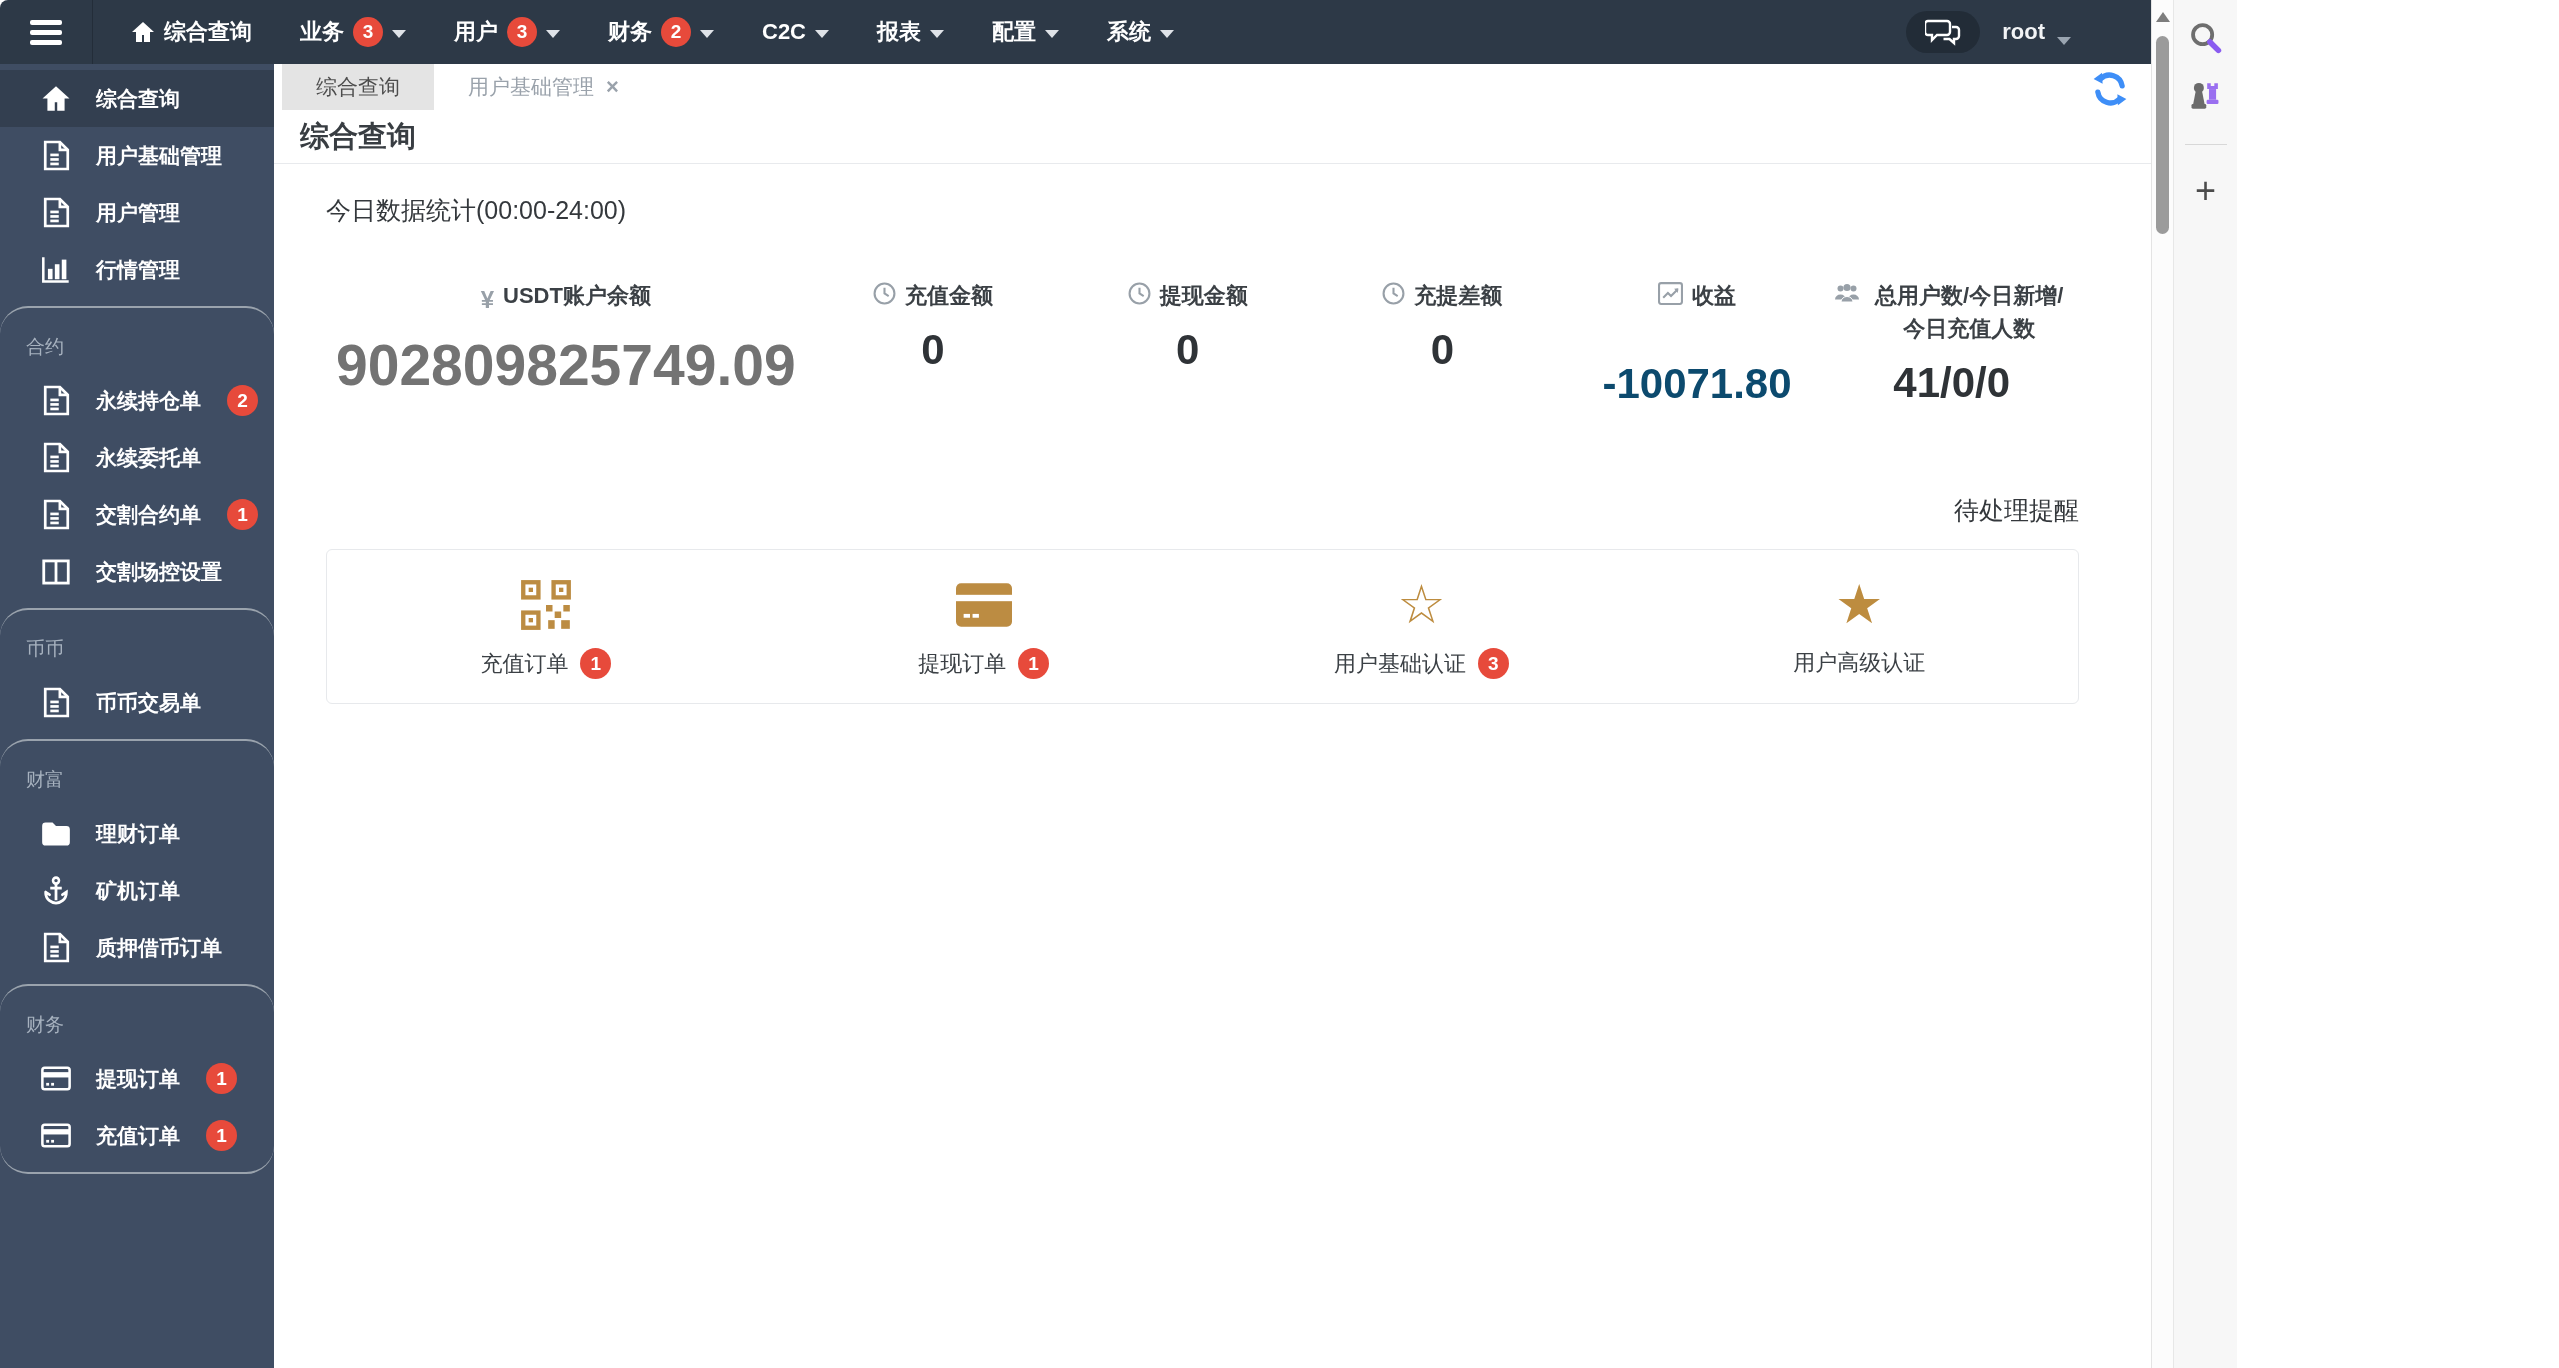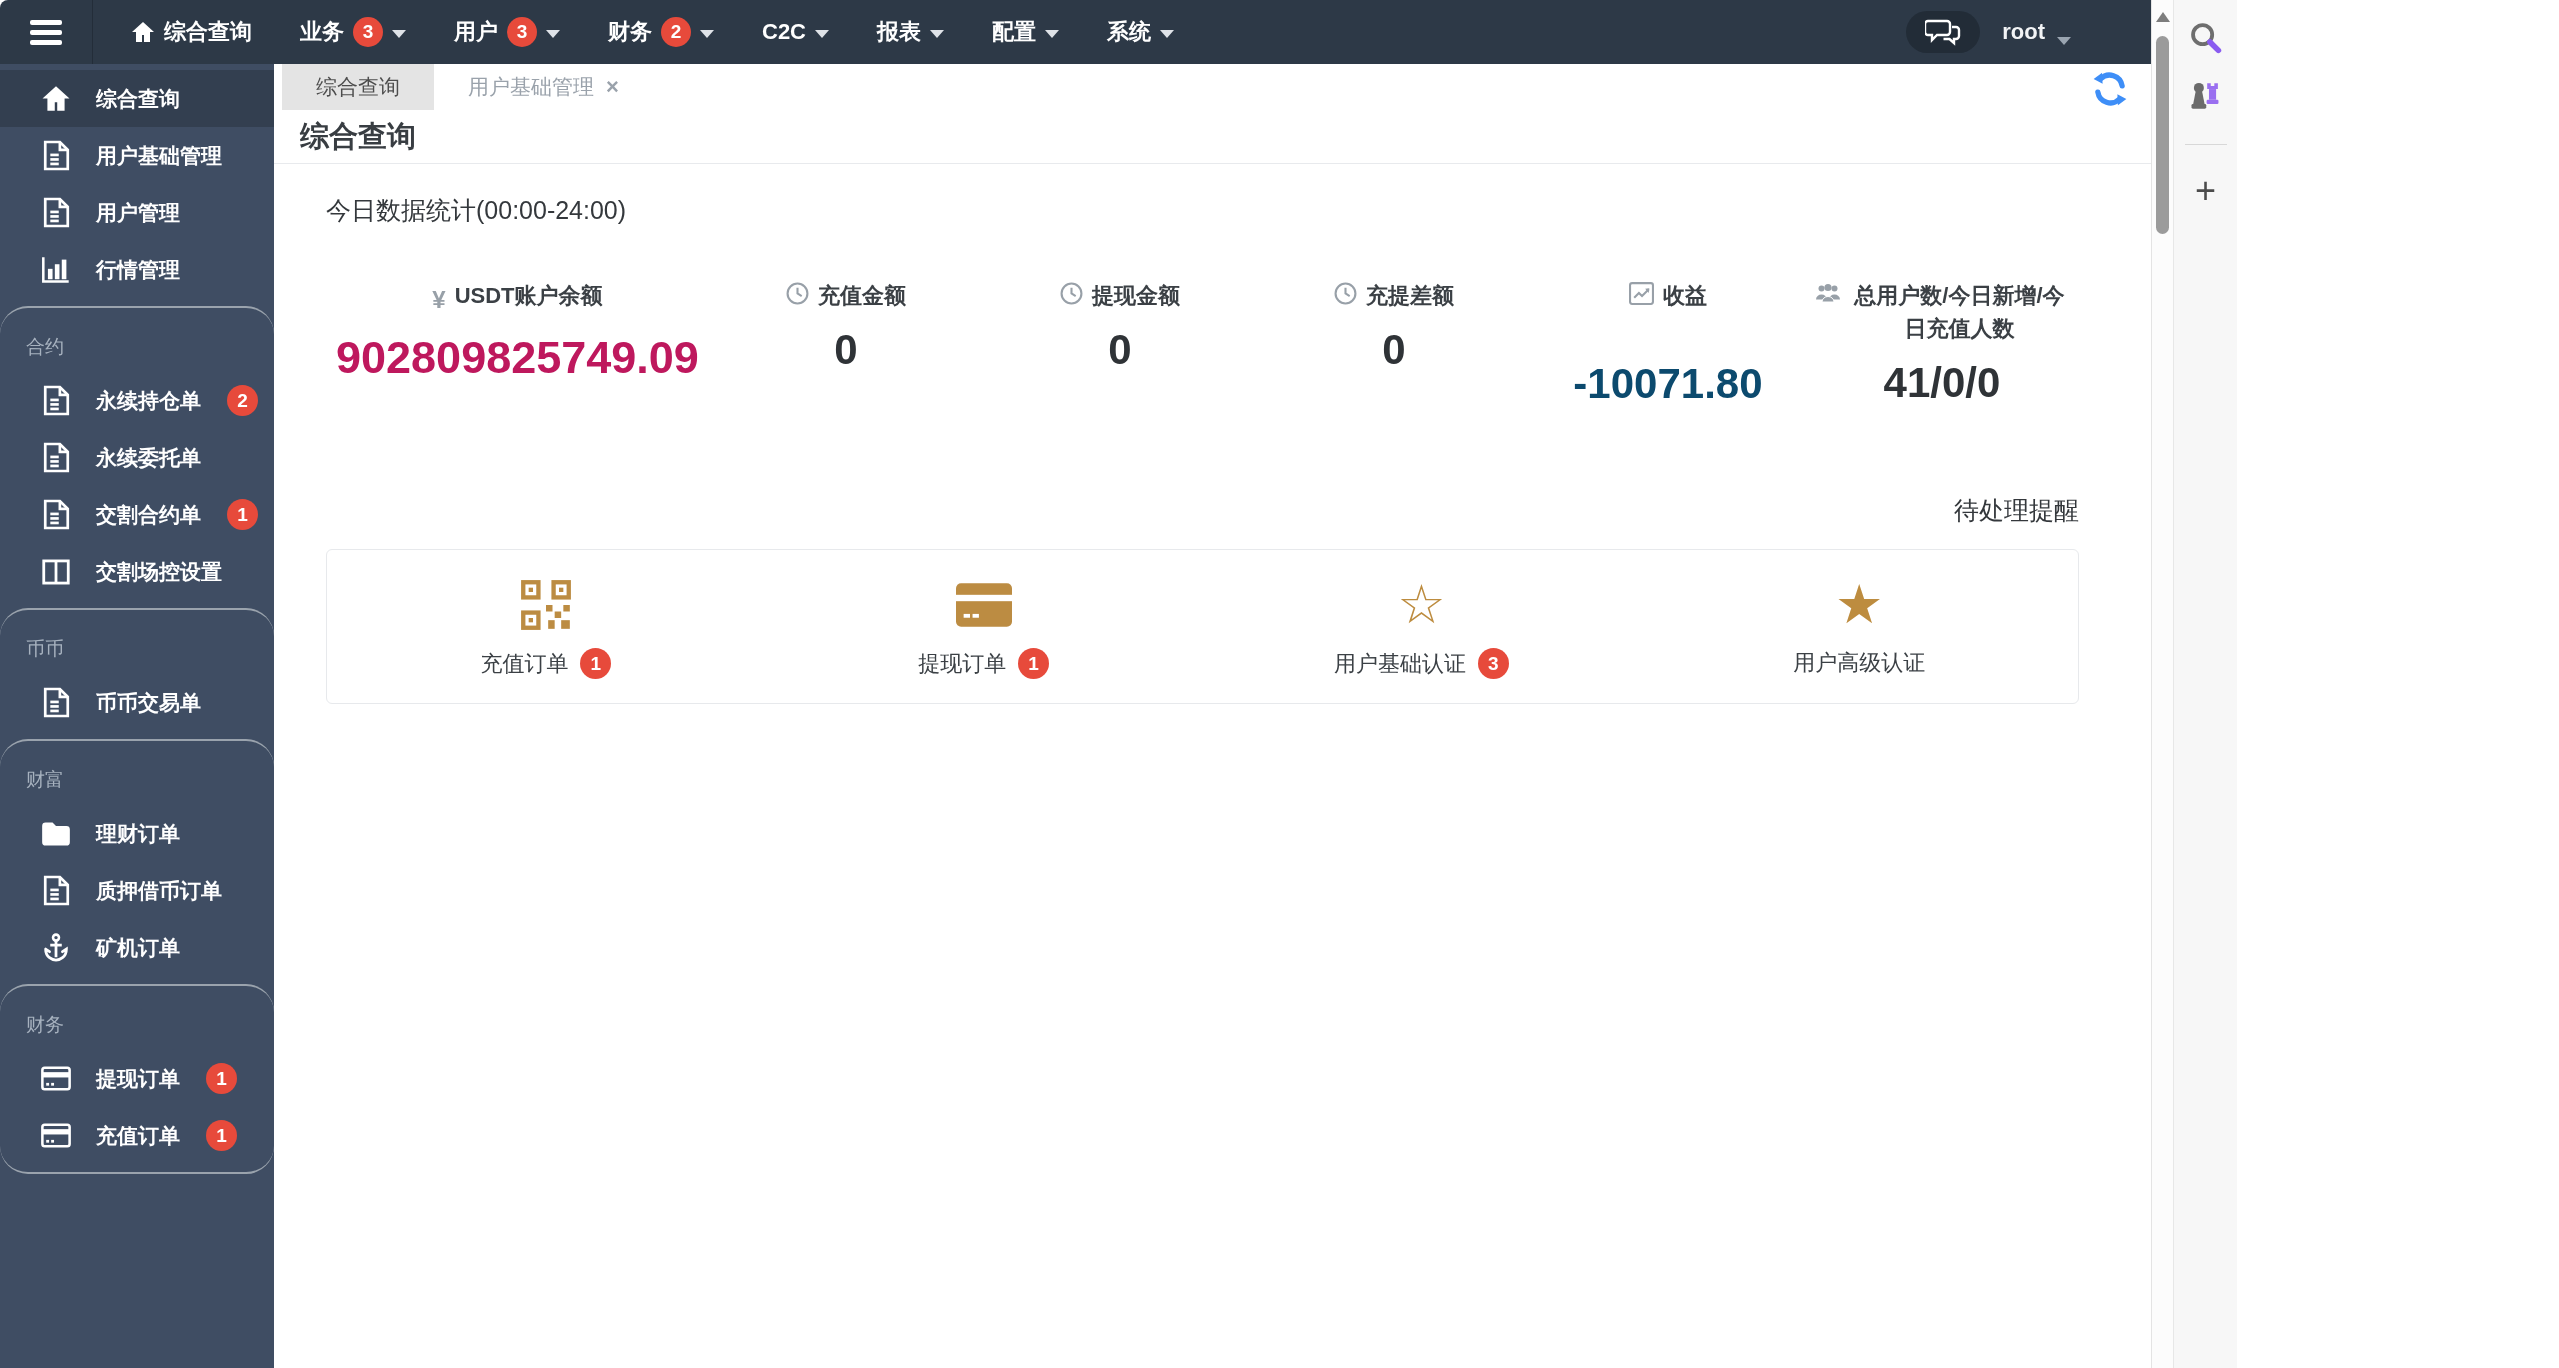--- a/index.html
+++ b/index.html
@@ -56,21 +56,21 @@
   .section-heading { font-size:25px; color:#34383c; font-weight:400; }
   .stats-heading { margin-top:30px; }
 
   .stats-row { display:flex; margin-top:52px; }
   .stat { flex:1; text-align:center; padding:0 10px; }
   .stat-label { display:inline-flex; align-items:flex-start; justify-content:center; gap:9px; font-size:22px; font-weight:bold; color:#3b4045; line-height:1.5; }
   .stat-label .stat-icon { color:#98a0a8; margin-top:3px; flex-shrink:0; display:flex; }
   .yen-glyph { font-size:24px; font-weight:bold; color:#98a0a8; margin-top:0; }
   .stat-label-text { max-width:310px; }
   .stat-value { margin-top:14px; font-size:42px; font-weight:bold; color:#2f3337; }
-  .stat-value.green { color:#be185d; font-size:45px; }
+  .stat-value.green { color:#737373; font-size:57px; }
   .stat-value.red { color:#0c4a6e;margin-top:48px; }
 
   .reminders-heading { margin-top:86px;text-align:right; }
   .card { margin-top:22px; border:1px solid #e7e9ec; border-radius:6px; display:flex; padding:26px 0 24px; }
   .reminder { flex:1; display:flex; flex-direction:column; align-items:center; gap:14px; cursor:pointer; }
   .reminder-icon { height:58px; display:flex; align-items:center; color:#bc8c42; }
   .reminder-icon .star { font-size:54px; line-height:54px; color:#bd8c3f; font-family:"DejaVu Sans",sans-serif; }
   .reminder-label { display:flex; align-items:center; gap:12px; font-size:22px; color:#3b4045; }
   .rem-badge { background:#e74a3b; color:#fff; border-radius:50%; width:31px; height:31px; line-height:31px; text-align:center; font-size:19px; font-weight:bold; }
 
@@ -275,40 +275,40 @@
           <div class="side-item">
             <span class="side-icon">
               <svg width="30" height="25" viewBox="0 0 26 21">
                   <path d="M1 4 a3 3 0 0 1 3 -3 h6 l3 3 h9 a3 3 0 0 1 3 3 v11 a3 3 0 0 1 -3 3 H4 a3 3 0 0 1 -3 -3 z" fill="currentColor"></path>
                 </svg>
             </span>
             <span>理财订单</span>
           </div>
           <div class="side-item">
             <span class="side-icon">
-              <svg width="27" height="31" viewBox="0 0 24 27">
-                  <path d="M2 1.5 h13 l7 7 v17 H2 z" fill="none" stroke="currentColor" stroke-width="2.4"></path>
-                  <path d="M15 1.5 v7 h7" fill="none" stroke="currentColor" stroke-width="2.4"></path>
-                  <line x1="6.5" y1="13" x2="14" y2="13" stroke="currentColor" stroke-width="2.4"></line>
-                  <line x1="6.5" y1="17" x2="14" y2="17" stroke="currentColor" stroke-width="2.4"></line>
-                  <line x1="6.5" y1="21" x2="14" y2="21" stroke="currentColor" stroke-width="2.4"></line>
-                </svg>
-            </span>
-            <span>质押借币订单</span>
-          </div>
-          <div class="side-item">
-            <span class="side-icon">
               <svg width="28" height="30" viewBox="0 0 24 26">
                   <circle cx="12" cy="4" r="2.6" fill="none" stroke="currentColor" stroke-width="2.2"></circle>
                   <line x1="12" y1="6.6" x2="12" y2="21" stroke="currentColor" stroke-width="2.4"></line>
                   <line x1="7" y1="10.5" x2="17" y2="10.5" stroke="currentColor" stroke-width="2.4"></line>
                   <path d="M3 14 c0 7 6 9.5 9 9.5 s9 -2.5 9 -9.5 l-3.4 2.2 M3 14 l3.4 2.2" fill="none" stroke="currentColor" stroke-width="2.4" stroke-linecap="round"></path>
                 </svg>
             </span>
             <span>矿机订单</span>
+          </div>
+          <div class="side-item">
+            <span class="side-icon">
+              <svg width="27" height="31" viewBox="0 0 24 27">
+                  <path d="M2 1.5 h13 l7 7 v17 H2 z" fill="none" stroke="currentColor" stroke-width="2.4"></path>
+                  <path d="M15 1.5 v7 h7" fill="none" stroke="currentColor" stroke-width="2.4"></path>
+                  <line x1="6.5" y1="13" x2="14" y2="13" stroke="currentColor" stroke-width="2.4"></line>
+                  <line x1="6.5" y1="17" x2="14" y2="17" stroke="currentColor" stroke-width="2.4"></line>
+                  <line x1="6.5" y1="21" x2="14" y2="21" stroke="currentColor" stroke-width="2.4"></line>
+                </svg>
+            </span>
+            <span>质押借币订单</span>
           </div>
         </div>
 
         <div class="side-section">
           <div class="side-header">财务</div>
           <div class="side-item">
             <span class="side-icon">
               <svg width="30" height="25" viewBox="0 0 26 21">
                   <rect x="1.2" y="1.2" width="23.6" height="18.6" rx="2" fill="none" stroke="currentColor" stroke-width="2.2"></rect>
                   <rect x="1.2" y="5" width="23.6" height="4.6" fill="currentColor"></rect>

